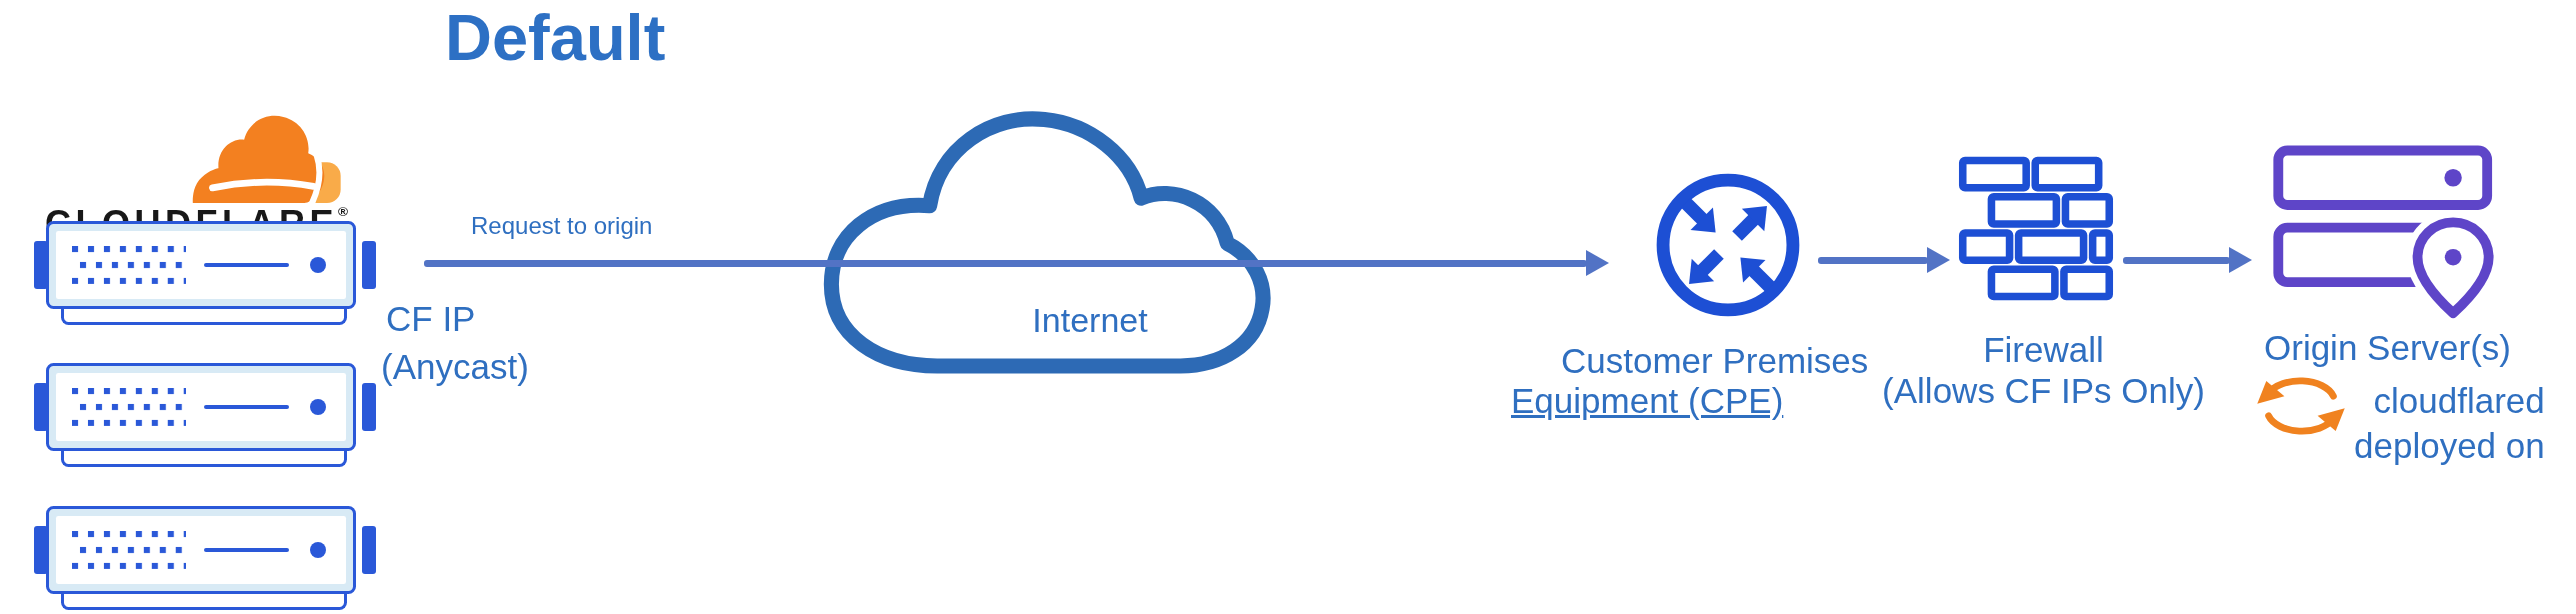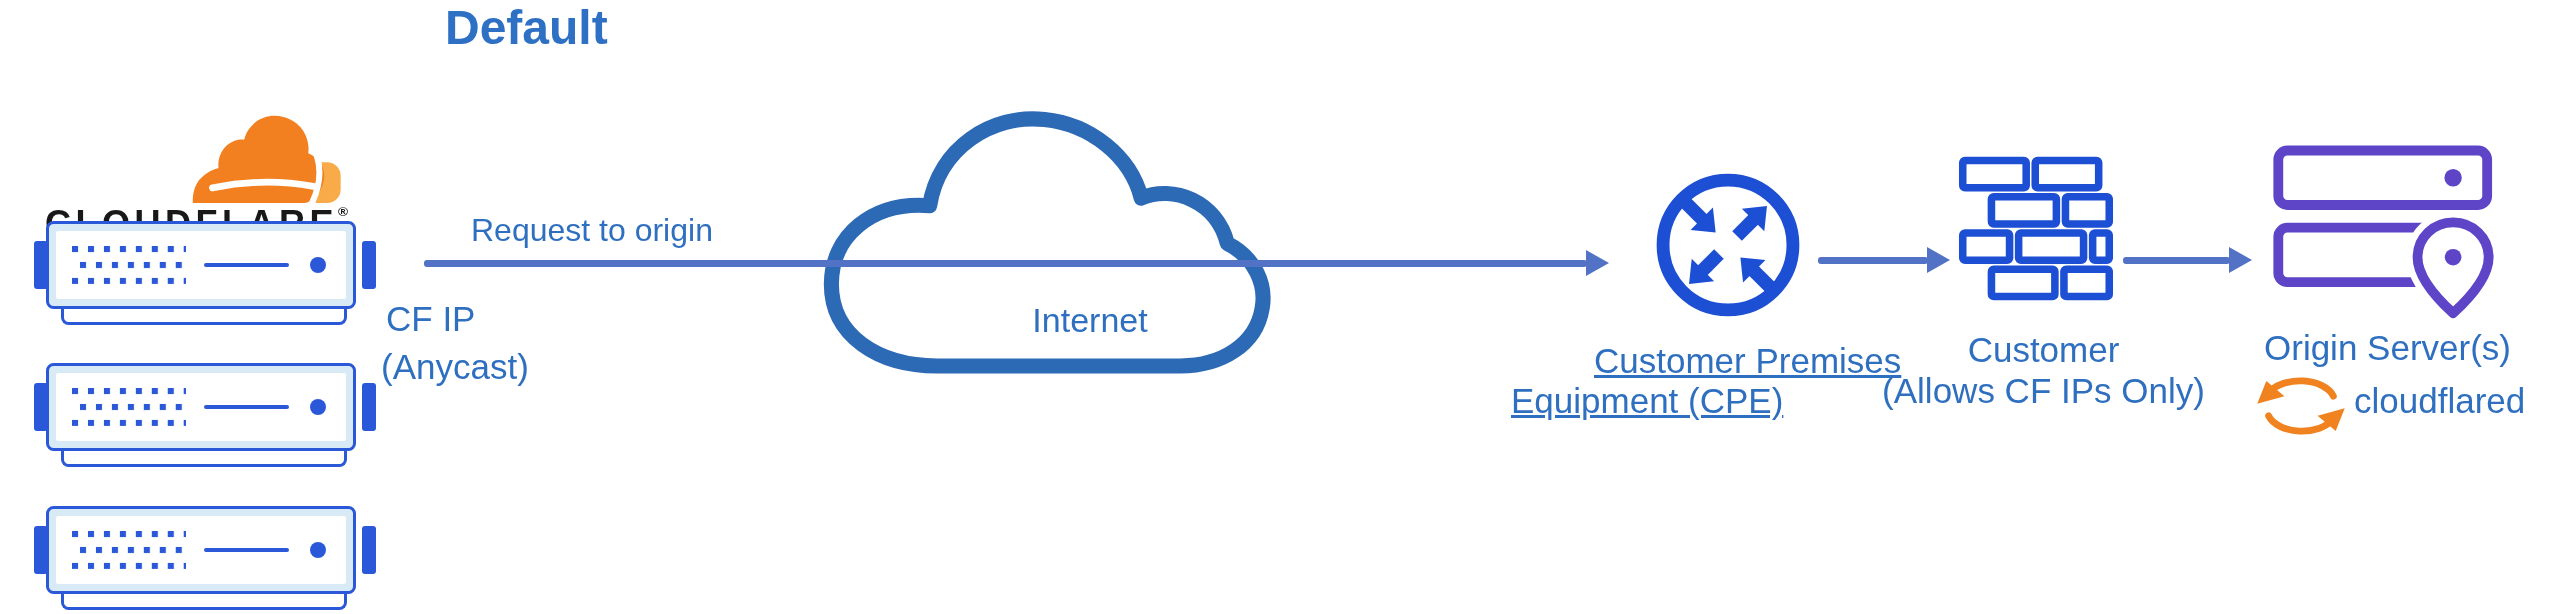--- a/index.html
+++ b/index.html
@@ -1,21 +1,21 @@
 <!DOCTYPE html>
 <html style="font-size:12px"><head>
 <meta charset="utf-8">
 <style>
   html,body{margin:0;padding:0;background:#fff;}
   .stage{position:relative;width:2576px;height:614px;background:#fff;overflow:hidden;
          font-family:"Liberation Sans","DejaVu Sans",sans-serif;}
   .abs{position:absolute;}
 
   
-  .title{left:445px;top:0;font-size:48px;font-weight:600;color:#2d70c4;text-align:right;}
+  .title{left:445px;top:0;font-size:65px;font-weight:600;color:#2d70c4;text-align:right;}
 
   
   .wordmark{left:45px;top:203px;font-size:36px;font-weight:bold;letter-spacing:4.5px;color:#181818;white-space:nowrap;}
   .wordmark sup{font-size:13.6px;letter-spacing:0;vertical-align:19.7px;}
 
   
   .server{left:34px;width:342px;height:110px;}
   .tab{position:absolute;width:13.6px;height:48px;background:#2a58d8;border-radius:3px;top:19.7px;}
   .tab-l{left:0;} .tab-r{right:0;}
   .chassis{position:absolute;left:12px;top:0;width:310px;height:88px;border:3.8px solid #2a58d8;
@@ -101,21 +101,21 @@
         <svg width="114" height="38" viewBox="0 0 150 50">
           <rect width="150" height="50" fill="url(#dp1)"></rect>
         </svg>
         <span class="sline"></span>
         <span class="sdot"></span>
       </div>
     </div>
     <div class="tray"></div>
   </div>
 
-  <div class="abs lbl" style="left:471px;top:212px;font-size:32px;">Request to origin</div>
+  <div class="abs lbl" style="left:471px;top:212px;font-size:24px;">Request to origin</div>
   <div class="abs lbl" style="left:386px;top:291px;margin-top:8px;">CF IP</div>
   <div class="abs lbl" style="left:381px;top:331px;margin-top:16px;">(Anycast)</div>
 
   <svg class="abs" style="left:822px;top:109px;" width="451" height="266" viewBox="0 0 596 352">
     <path d="M 152 340
              C 74 340, 12 300, 12 232
              C 12 168, 66 122, 142 128
              C 154 52, 224 6, 294 14
              C 354 20, 408 62, 422 118
              C 464 100, 522 122, 536 178
@@ -142,40 +142,40 @@
       <g transform="translate(86,110) rotate(135)">
           <rect x="0" y="-9" width="32" height="18"></rect>
           <polygon points="30,-21 30,21 56,0"></polygon>
         </g>
       <g transform="translate(154,154) rotate(225)">
           <rect x="0" y="-9" width="32" height="18"></rect>
           <polygon points="30,-21 30,21 56,0"></polygon>
         </g>
     </g>
   </svg>
-  <div class="abs lbl" style="left:1594px;top:341px;text-decoration:underline;">Customer Premises</div>
+  <div class="abs lbl" style="left:1561px;top:341px;">Customer Premises</div>
   <div class="abs lbl" style="left:1511px;top:381px;text-decoration:underline;">Equipment (CPE)</div>
 
   <div class="hline" style="left:1818px;top:257px;width:110px;"></div>
   <div class="ahead" style="left:1927px;top:247px;"></div>
 
   <svg class="abs" style="left:1958px;top:156px;" width="156" height="145" viewBox="0 0 206 192">
     <g fill="#fff" stroke="#1d4fd4" stroke-width="10" stroke-linejoin="round">
       <rect x="6" y="6" width="84" height="36" rx="3"></rect>
       <rect x="102" y="6" width="84" height="36" rx="3"></rect>
       <rect x="44" y="54" width="86" height="36" rx="3"></rect>
       <rect x="142" y="54" width="58" height="36" rx="3"></rect>
       <rect x="6" y="102" width="62" height="36" rx="3"></rect>
       <rect x="80" y="102" width="86" height="36" rx="3"></rect>
       <rect x="178" y="102" width="22" height="36" rx="3"></rect>
       <rect x="44" y="150" width="84" height="36" rx="3"></rect>
       <rect x="140" y="150" width="60" height="36" rx="3"></rect>
     </g>
   </svg>
-  <div class="abs lbl center" style="left:1877px;top:330px;width:333px;">Customer</div>
+  <div class="abs lbl center" style="left:1877px;top:330px;width:333px;">Firewall</div>
   <div class="abs lbl center" style="left:1877px;top:371px;width:333px;">(Allows CF IPs Only)</div>
 
   <div class="hline" style="left:2123px;top:257px;width:107px;"></div>
   <div class="ahead" style="left:2229px;top:247px;"></div>
 
   <svg class="abs" style="left:2273px;top:145px;" width="224" height="176" viewBox="0 0 296 232">
     <g fill="#fff" stroke="#5e45c8" stroke-width="13" stroke-linejoin="round">
       <rect x="7" y="7" width="276" height="72" rx="12"></rect>
       <rect x="7" y="109" width="276" height="72" rx="12"></rect>
     </g>
@@ -195,16 +195,17 @@
       <path d="M 104 33 A 46 28 0 0 0 18 29"></path>
       <path d="M 18 59 A 46 28 0 0 0 104 63"></path>
     </g>
     <g fill="#f0821f">
       <polygon points="3,43 15,13 39,33"></polygon>
       <polygon points="119,49 107,79 83,59"></polygon>
     </g>
   </svg>
   <div class="abs lbl note">
     <div>cloudflared</div>
+    <div>deployed on</div>
   </div>
 
 </div>
 
 
 </body></html>

